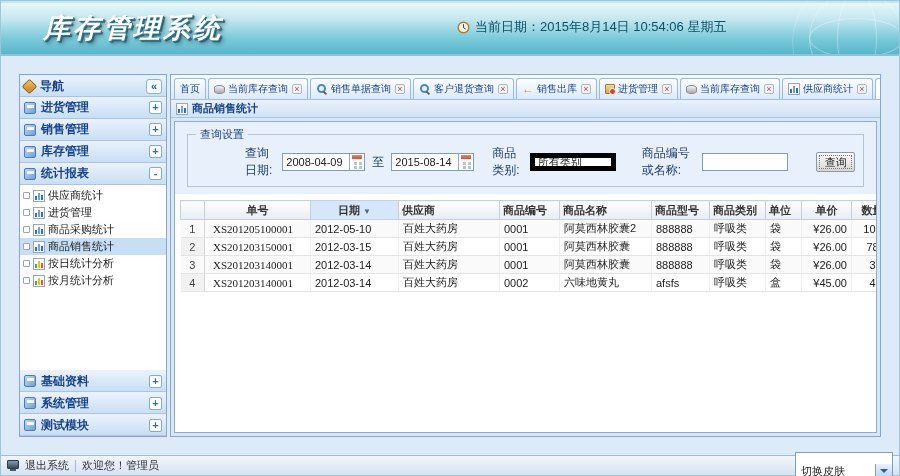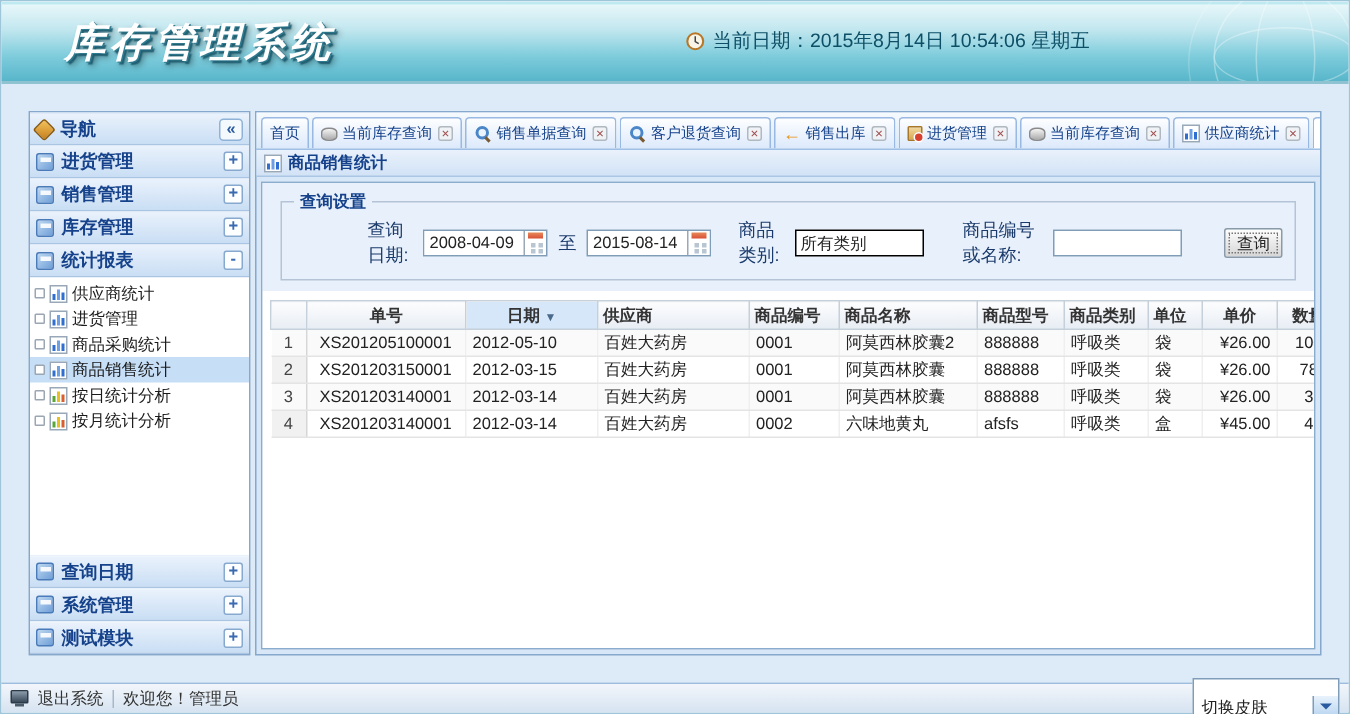--- a/index.html
+++ b/index.html
@@ -100,32 +100,32 @@
     color:#a05050; font-size:9px; line-height:8px; text-align:center; border-radius:2px; margin-left:1px; }
 
   .panel-title { height:18px; flex:none; display:flex; align-items:center; gap:4px; padding:0 5px;
     background:linear-gradient(#e9f1fb,#d2e3f6); border-bottom:1px solid #aac6e4;
     color:#15428b; font-weight:bold; font-size:11px; }
 
   .panel-body { flex:1; margin:3px; min-height:0; border:1px solid #8aaccd; background:#fff;
     display:flex; flex-direction:column; overflow:hidden; }
   .query-strip { flex:none; background:#e8f1fb; padding:5px 12px 7px; }
   fieldset { border:1px solid #b5c3d6; margin:0; padding:3px 8px 7px; }
-  legend { color:#15428b; font-size:11px; font-weight:bold; padding:0 4px; }
+  legend { color:#15428b; font-size:11px; font-weight:normal; padding:0 4px; }
   .query-row { display:flex; align-items:center; gap:4px; font-size:12px; color:#1a3a6b; padding-left:8px;margin-left:41px; }
   .igroup { display:flex; align-items:center; border:1px solid #7f9db9; background:#fff; height:18px; }
   .igroup input { border:none; height:16px; width:66px; font-size:11px; padding:0 3px; font-family:inherit; color:#222; }
   .cal { width:15px; height:16px; flex:none; position:relative; background:#fff; border-left:1px solid #9aa8b8; cursor:pointer; }
   .cal::before { content:''; position:absolute; top:1px; left:2px; right:2px; height:4px;
     background:linear-gradient(#e88a5a,#d85038); }
   .cal::after { content:''; position:absolute; left:4px; top:8px; width:3px; height:3px;
     background:#b8c6d4; box-shadow:5px 0 0 #b8c6d4, 0 4px 0 #b8c6d4, 5px 4px 0 #b8c6d4; }
   .to-word { margin:0 3px; }
   .lbl-cat { margin-left:14px; }
-  .cat-input { width:86px; height:18px; border:1px solid #000000; font-size:11px; padding:0 3px; font-family:inherit; color:#222; }
+  .cat-input { width:86px; height:18px; border:5px solid #000000; font-size:11px; padding:0 3px; font-family:inherit; color:#222; }
   .lbl-kw { margin-left:22px; }
   .kw-input { width:86px; height:18px; border:1px solid #7f9db9; font-size:11px; padding:0 3px; font-family:inherit; }
   .search-btn { margin-left:24px; width:52px; height:20px; font-size:11px; color:#222; cursor:pointer;
     background:linear-gradient(#fefefe,#d6d6d6); border:1px solid #8a9aa8; border-radius:2px;
     outline:1px dotted #777; outline-offset:-4px; font-family:inherit; }
 
   .table-wrap { flex:1; min-height:0; padding:6px 4px 0 5px; overflow:hidden; background:#fff; }
   table { border-collapse:collapse; table-layout:fixed; width:100%; font-size:11px; }
   th { height:19px; background:linear-gradient(#fdfdfe,#e7edf4); border:1px solid #c6d0da;
     font-weight:bold; color:#333; padding:0 3px; overflow:hidden; white-space:nowrap; text-align:center; }
@@ -135,21 +135,21 @@
     color:#222; overflow:hidden; white-space:nowrap; }
   tr.odd td { background:#fafafa; }
   td.c0 { background:#f1f1f1; border-right:1px solid #d6d6d6; text-align:center; color:#444; }
   .c0 { width:24px; } .c1 { width:106px; } .c2 { width:88px; } .c3 { width:101px; }
   .c4 { width:60px; } .c5 { width:92px; } .c6 { width:58px; } .c7 { width:56px; }
   .c8 { width:36px; } .c9 { width:50px; } .c10 { width:42px; } .c11 { width:72px; }
   .cfill { width:auto; }
   th.c3,th.c4,th.c5,th.c6,th.c7,th.c8 { text-align:left; }
   td.c9, td.c11 { text-align:right; }
   td.c10 { text-align:center; }
-  td.c1 { text-align:left; padding-left:8px; }
+  td.c1 { text-align:left; padding-left:8px;font-family:Liberation Serif, serif; }
 
   
   .ftr { height:20px; flex:none; display:flex; align-items:center; gap:6px; padding:0 6px;
     background:linear-gradient(#f2f6fb,#d6e3f1); border-top:1px solid #9ebdde; font-size:11px; color:#333; }
   .monitor-icon { width:12px; height:9px; position:relative; border-radius:1px; margin-top:-3px;
     background:linear-gradient(#8a9aaa,#3a4a5a); border:1px solid #2a3a48; }
   .monitor-icon::after { content:''; position:absolute; left:2px; bottom:-3px; width:6px; height:2px; background:#4a5a68; }
   .exit { cursor:pointer; }
   .vsep { width:1px; height:12px; background:#a8b8c8; }
   .skin-select { margin-left:auto; display:flex; align-items:flex-end; width:98px; height:28px;
@@ -240,21 +240,21 @@
           <div class="ritem">
             <span class="chk"></span>
             <span class="mini chart-color-icon"></span>
             <span class="rlabel">按月统计分析</span>
           </div>
         </div>
       <div class="sidebar-filler"></div>
       <div id="groups-bottom">
           <div class="sgroup">
             <span class="win-icon"></span>
-            <span class="glabel">查询日期</span>
+            <span class="glabel">基础资料</span>
             <span class="pm">+</span>
           </div>
           <div class="sgroup">
             <span class="win-icon"></span>
             <span class="glabel">系统管理</span>
             <span class="pm">+</span>
           </div>
           <div class="sgroup">
             <span class="win-icon"></span>
             <span class="glabel">测试模块</span>

